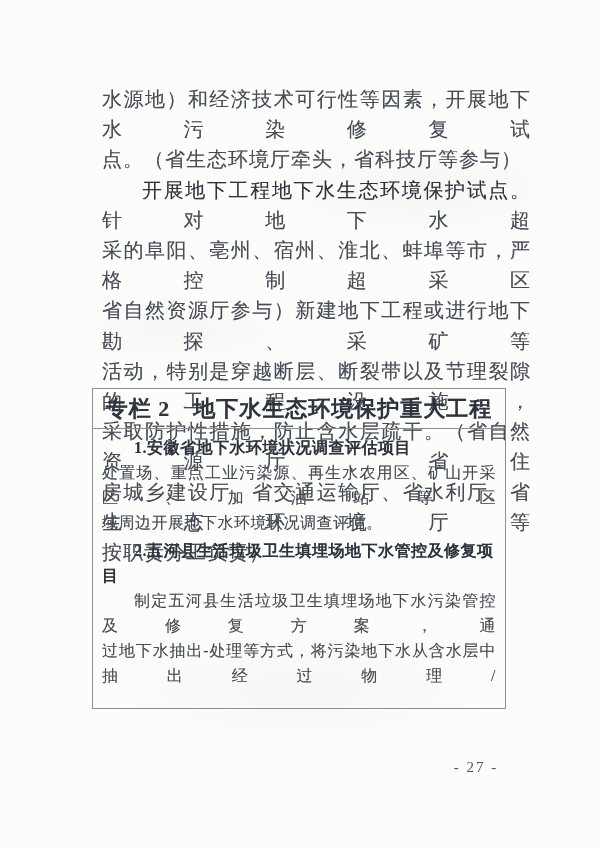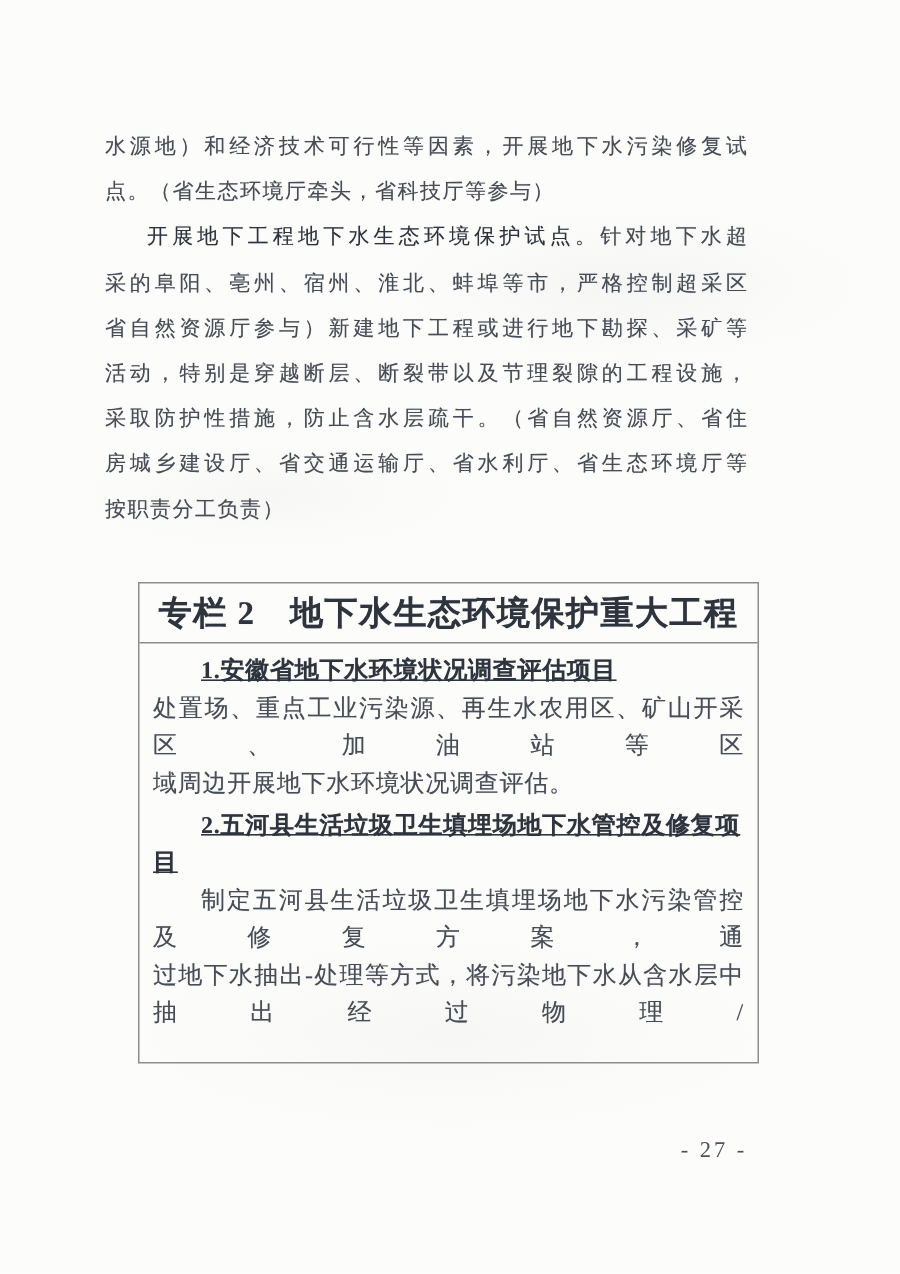--- a/index.html
+++ b/index.html
@@ -11,22 +11,22 @@
   .page {
     position:relative; width:600px; height:849px; overflow:hidden;
     background-color:#fcfcfa;
     background-image:
       radial-gradient(ellipse 220px 70px at 420px 190px, rgba(120,122,128,0.05), transparent 70%),
       radial-gradient(ellipse 300px 90px at 300px 690px, rgba(120,122,128,0.04), transparent 70%),
       radial-gradient(ellipse 180px 50px at 180px 330px, rgba(120,122,128,0.04), transparent 70%);
     color:#474d57;
   }
   .bodytext {
-    position:absolute; left:70px; top:84px; width:429px;
-    font-size:14px; line-height:30.2px;
+    position:absolute; left:102px; top:84px; width:429px;
+    font-size:20px; line-height:30.2px;
     letter-spacing:1px;
     text-shadow:0 0 0.5px rgba(71,77,87,0.45);
   }
   .line { white-space:nowrap; }
   .line.fill { white-space:normal; text-align:justify; text-align-last:justify; }
   .indent { text-indent:2em; }
   .bold { font-weight:normal; color:#2e343e; }
 
   .box {
     position:absolute; left:92px; top:388px; width:414px; height:321px;
@@ -41,21 +41,21 @@
   }
   .box-content {
     padding:6px 9px 0 9px;
     font-size:16px; line-height:25px; letter-spacing:0.5px;
     color:#474d57;
     text-shadow:0 0 0.5px rgba(71,77,87,0.4);
     overflow:hidden; height:273px;
   }
   .bline { white-space:nowrap; }
   .bline.fill { white-space:normal; text-align:justify; text-align-last:justify; }
-  .bline.heading { font-weight:bold; color:#2e343e; text-indent:2em; margin-top:3px; white-space:normal;text-decoration:underline; }
+  .bline.heading { font-weight:bold; color:#2e343e; text-indent:2em; margin-top:3px; white-space:normal; }
   .bline.first { margin-top:0; }
 
   .pagenum {
     position:absolute; left:438px; top:759px; width:76px;
     text-align:center; font-size:15px; letter-spacing:2px; color:#4d535c;
   }
 </style>
 </head>
 <body>
 

